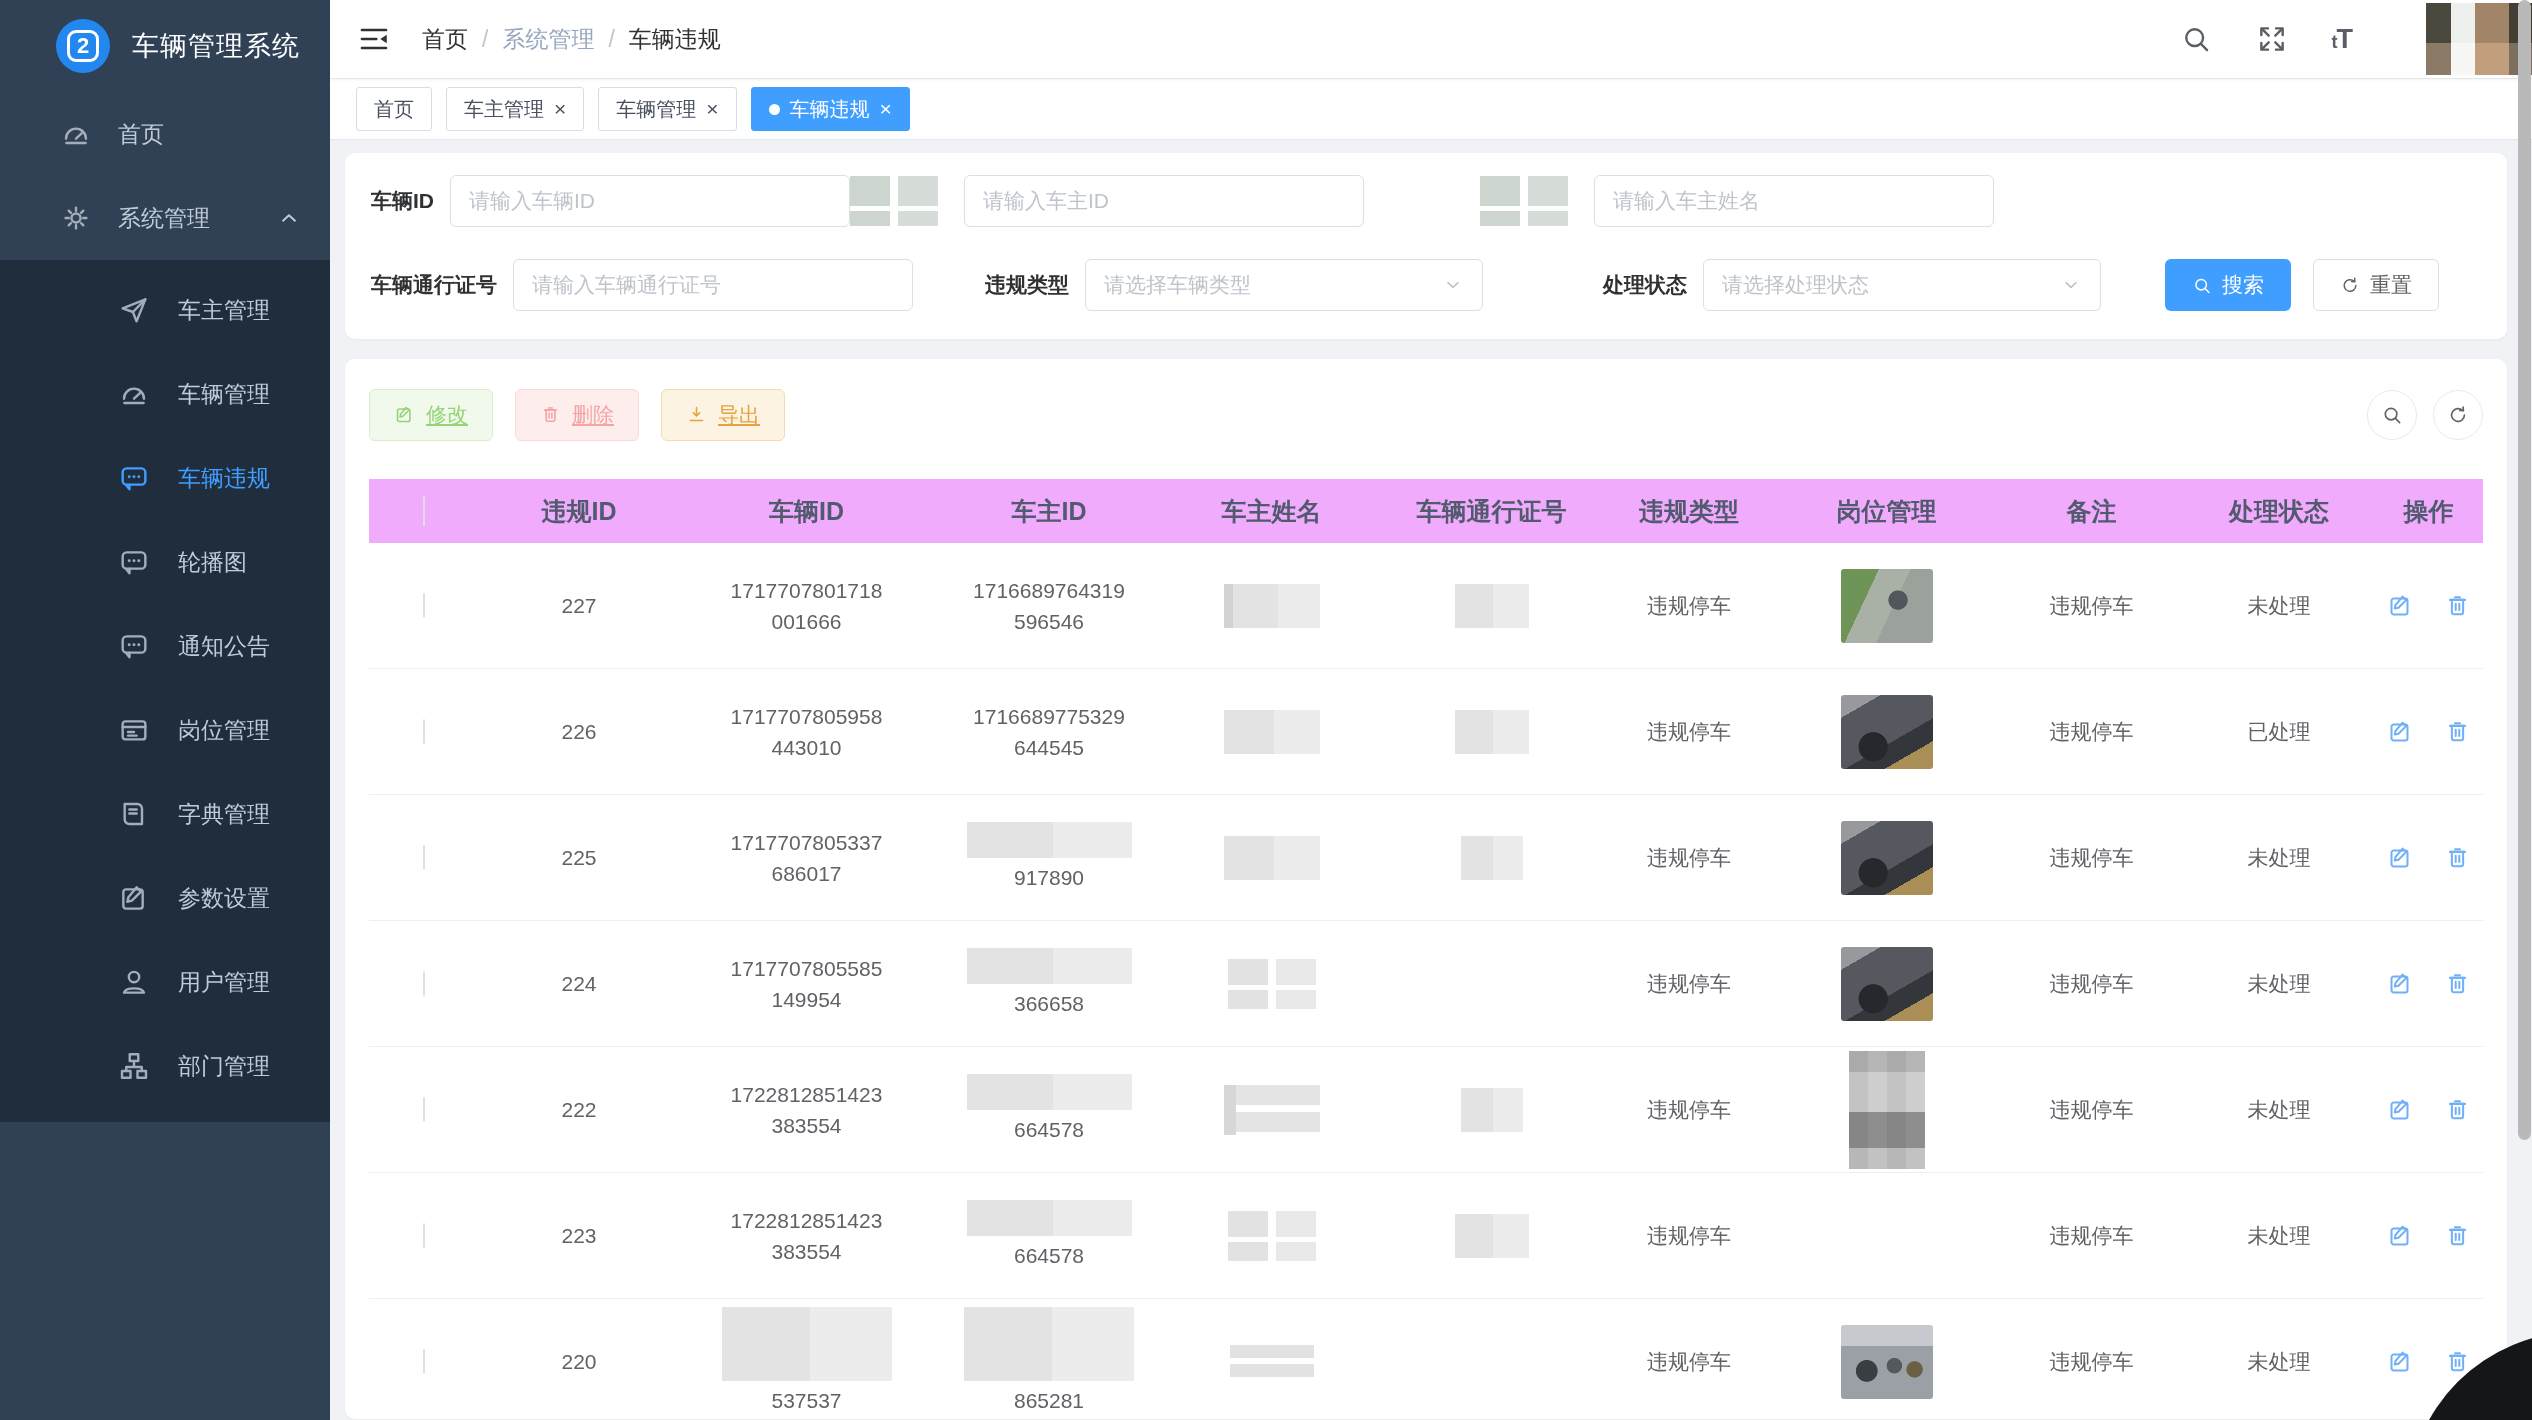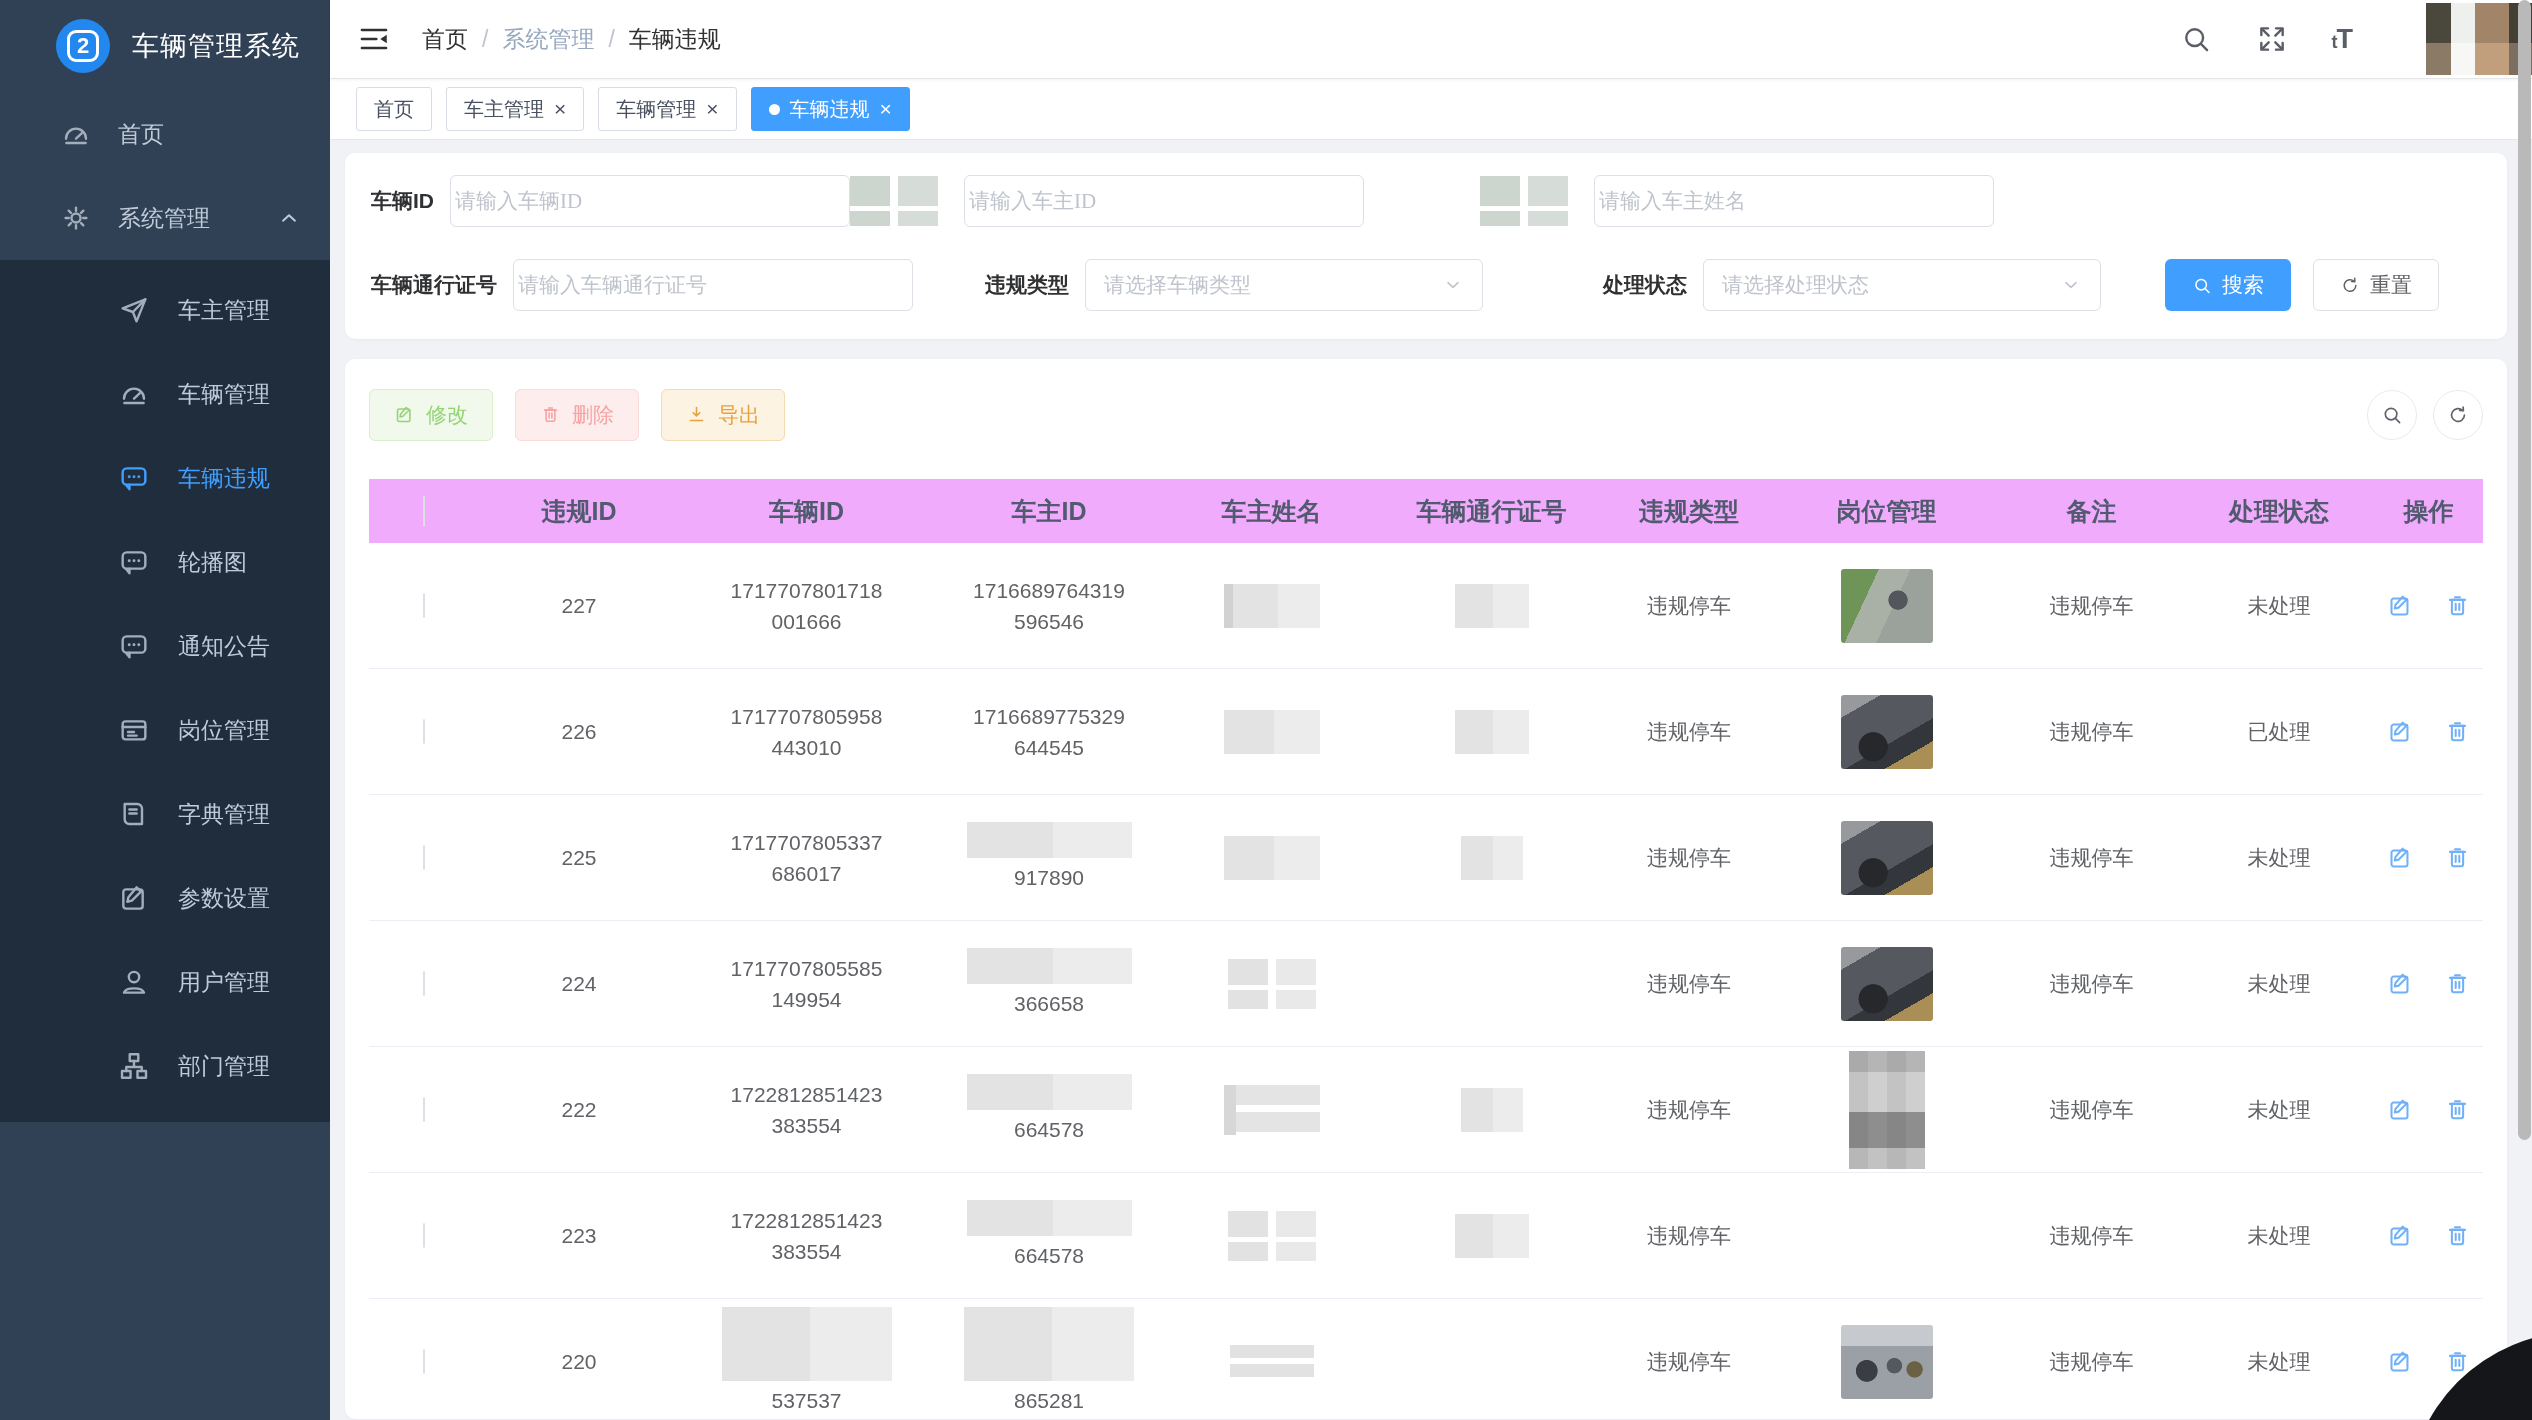--- a/index.html
+++ b/index.html
@@ -52,35 +52,35 @@
 
   
   .filter-card { padding:22px 26px 28px; margin-bottom:20px; }
   .f-row { display:flex; align-items:center; }
   .f-row + .f-row { margin-top:32px; }
   .f-group { display:flex; align-items:center; }
   .f-label { font-size:21px; font-weight:bold; color:#303133; margin-right:16px; white-space:nowrap; }
   .mask-flabel { width:88px; height:50px; margin-right:26px;
     background-image:linear-gradient(transparent 60%,#fff 60% 70%,transparent 70%),
       linear-gradient(90deg,#cdd5cf 46%,#fff 46% 55%,#d6ddd8 55%); }
-  .f-input { width:400px; height:52px; border:1px solid #dcdfe6; border-radius:6px; font-size:21px; padding:0 4px; color:#303133; outline:none; font-family:Liberation Serif, serif; }
+  .f-input { width:400px; height:52px; border:1px solid #dcdfe6; border-radius:6px; font-size:21px; padding:0 18px; color:#303133; outline:none; font-family:Liberation Sans, sans-serif; }
   .f-input::placeholder { color:#bfc4cc; }
   .f-select { width:398px; height:52px; border:1px solid #dcdfe6; border-radius:6px; display:flex; align-items:center; padding:0 18px; color:#bfc4cc; font-size:21px; cursor:pointer; }
   .f-select .chevd { margin-left:auto; width:22px; height:22px; color:#c0c4cc; }
   .g2 { } .g3 { margin-left:116px; }
   .r2-g2 { margin-left:72px; } .r2-g3 { margin-left:120px; }
   .btn { height:52px; border-radius:6px; font-size:21px; display:inline-flex; align-items:center; gap:10px; padding:0 26px; cursor:pointer; border:1px solid transparent; font-family:inherit; }
   .btn svg { width:21px; height:21px; }
   .btn-search { background:#409eff; color:#fff; margin-left:64px; }
   .btn-reset { background:#fff; color:#606266; border-color:#dcdfe6; margin-left:22px; }
 
   
   .table-card { padding:30px 24px 0; height:1060px; }
   .toolbar { display:flex; align-items:center; gap:22px; margin-bottom:38px; }
-  .btn-plain { height:52px; padding:8px 24px; }
+  .btn-plain { height:52px; padding:8px 24px;text-decoration:underline; }
   .btn-success { color:#95d475; background:#f0f9eb; border-color:#d8efc8; }
   .btn-danger  { color:#f5a3a3; background:#fdeded; border-color:#fbdada; }
   .btn-warning { color:#e6a23c; background:#fdf3e3; border-color:#f3dcb0; }
   .tool-circles { margin-left:auto; display:flex; gap:16px; }
   .circle-btn { width:50px; height:50px; border-radius:50%; border:1px solid #e8eaee; background:#fff; display:flex; align-items:center; justify-content:center; color:#5f6368; cursor:pointer; }
   .circle-btn svg { width:22px; height:22px; }
 
   .grid-head, .grid-row { display:grid; grid-template-columns:110px 200px 255px 230px 215px 225px 170px 225px 185px 190px 109px; align-items:center; text-align:center; }
   .grid-head { height:64px; background:#f0abfc; color:#515a6e; font-weight:bold; font-size:25px; }
   .grid-row { min-height:126px; border-bottom:1px solid #ebeef5; color:#606266; font-size:21px; }

